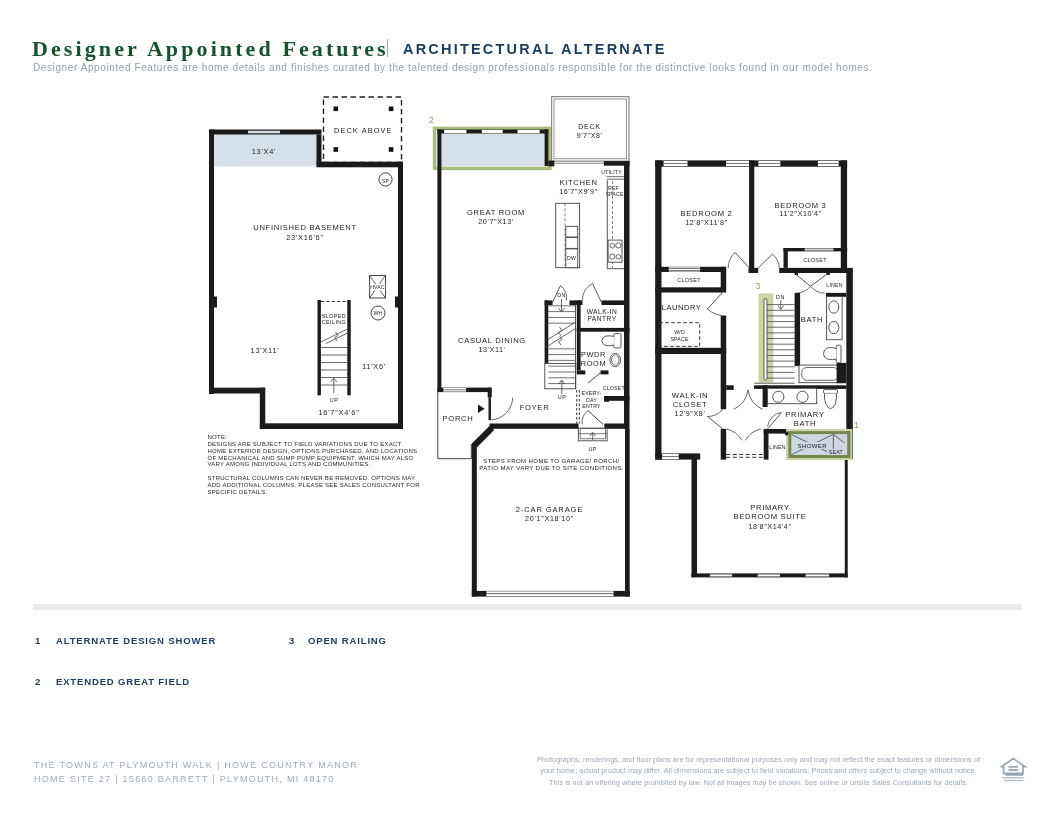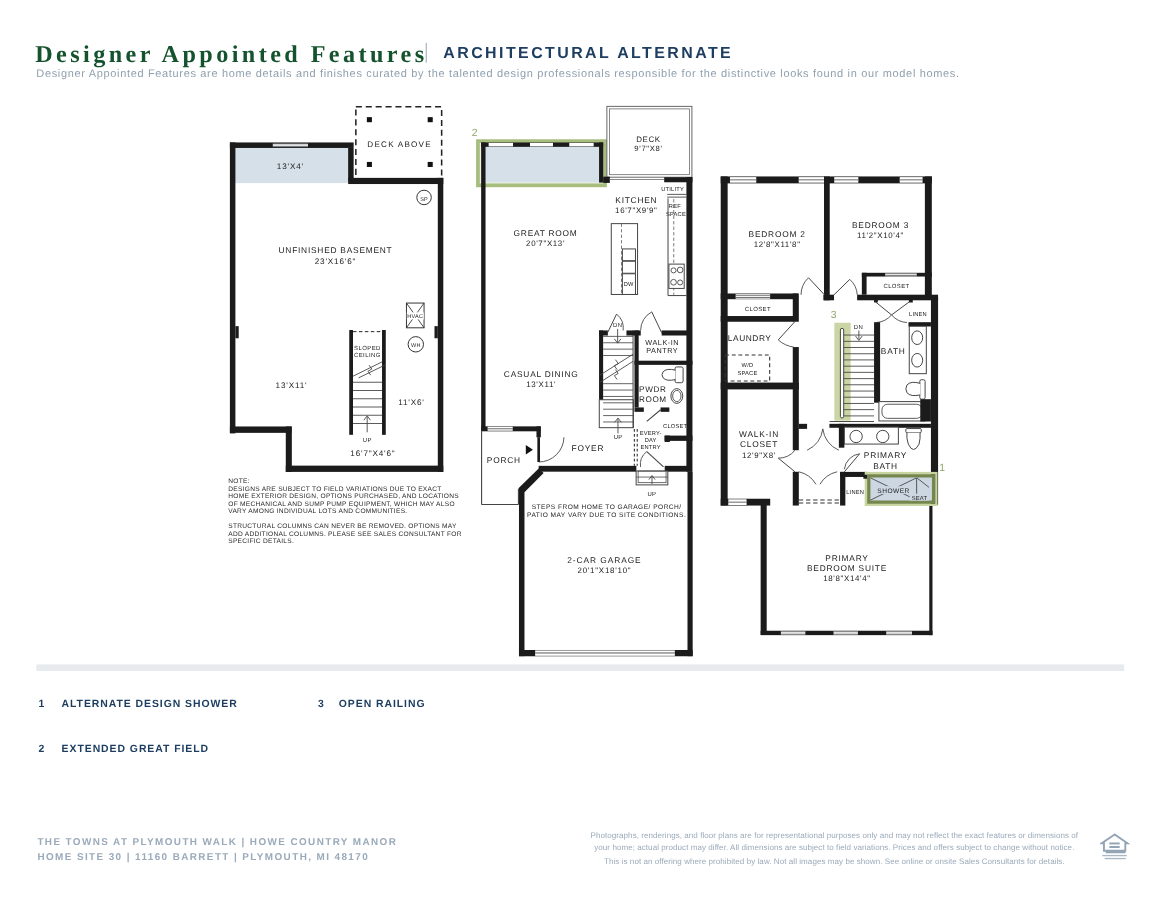--- a/index.html
+++ b/index.html
@@ -3,21 +3,21 @@
 <meta charset="utf-8">
 <style>
   html,body{margin:0;padding:0}
   body{width:1055px;height:815px;background:#ffffff;position:relative;overflow:hidden;
        font-family:"Liberation Sans",sans-serif}
   .abs{position:absolute}
   .title-serif{font-family:"Liberation Serif",serif;font-size:22px;color:#14532d;letter-spacing:3.1px;font-weight:700}
   .title-sans{font-size:14.5px;color:#1d3e61;letter-spacing:2.2px;font-weight:700}
   .subtitle{font-size:10px;color:#8fa0af;letter-spacing:0.6px}
   .legend{font-size:9.5px;color:#1d3e61;font-weight:700;letter-spacing:0.85px}
-  .footer{font-size:9px;color:#9aaaba;font-weight:700;letter-spacing:1.28px}
+  .footer{font-size:9px;color:#9aaaba;font-weight:400;letter-spacing:1.28px}
   .disc{font-size:7.3px;color:#9aaaba;text-align:center;line-height:11.4px;letter-spacing:0.05px}
 </style>
 </head>
 <body>
 
 <div class="abs title-serif" style="left:32px;top:36px;white-space:nowrap">Designer Appointed Features</div>
 <div class="abs" style="left:386.5px;top:39px;width:1.6px;height:18px;background:#9fafbe"></div>
 <div class="abs title-sans" style="left:403px;top:41px;white-space:nowrap">ARCHITECTURAL ALTERNATE</div>
 <div class="abs subtitle" style="left:33px;top:61.5px;white-space:nowrap">Designer Appointed Features are home details and finishes curated by the talented design professionals responsible for the distinctive looks found in our model homes.</div>
 
@@ -440,21 +440,21 @@
 <div class="abs" style="left:33px;top:603.5px;width:989px;height:6px;background:#e7ebee"></div>
 
 <div class="abs legend" style="left:35px;top:635px">1</div>
 <div class="abs legend" style="left:56px;top:635px">ALTERNATE DESIGN SHOWER</div>
 <div class="abs legend" style="left:289px;top:635px">3</div>
 <div class="abs legend" style="left:308px;top:635px">OPEN RAILING</div>
 <div class="abs legend" style="left:35px;top:676px">2</div>
 <div class="abs legend" style="left:56px;top:676px">EXTENDED GREAT FIELD</div>
 
 <div class="abs footer" style="left:34px;top:760px">THE TOWNS AT PLYMOUTH WALK | HOWE COUNTRY MANOR</div>
-<div class="abs footer" style="left:34px;top:774px">HOME SITE 30 | 11160 BARRETT | PLYMOUTH, MI 48170</div>
+<div class="abs footer" style="left:34px;top:774px">HOME SITE 27 | 15660 BARRETT | PLYMOUTH, MI 48170</div>
 
 <div class="abs disc" style="left:520px;top:754px;width:477px">Photographs, renderings, and floor plans are for representational purposes only and may not reflect the exact features or dimensions of<br>your home; actual product may differ. All dimensions are subject to field variations. Prices and offers subject to change without notice.<br>This is not an offering where prohibited by law. Not all images may be shown. See online or onsite Sales Consultants for details.</div>
 
 <svg class="abs" style="left:1000px;top:756px" width="30" height="30" viewBox="0 0 30 30">
   <path d="M13.3 2.6 L1.6 10.6 L3.6 10.6 L3.6 17.4 L23 17.4 L23 10.6 L25 10.6 Z" fill="none" stroke="#93a5b4" stroke-width="1.7"></path>
   <rect x="8.5" y="9.9" width="9.4" height="1.8" fill="#93a5b4"></rect>
   <rect x="8.5" y="13.1" width="9.4" height="1.8" fill="#93a5b4"></rect>
   <rect x="5.2" y="17.2" width="18" height="2.5" fill="#93a5b4"></rect>
   <rect x="2.1" y="21.2" width="22.3" height="1.2" fill="#a9b7c4"></rect>
   <rect x="4.2" y="23.9" width="19.2" height="1.2" fill="#a9b7c4"></rect>

